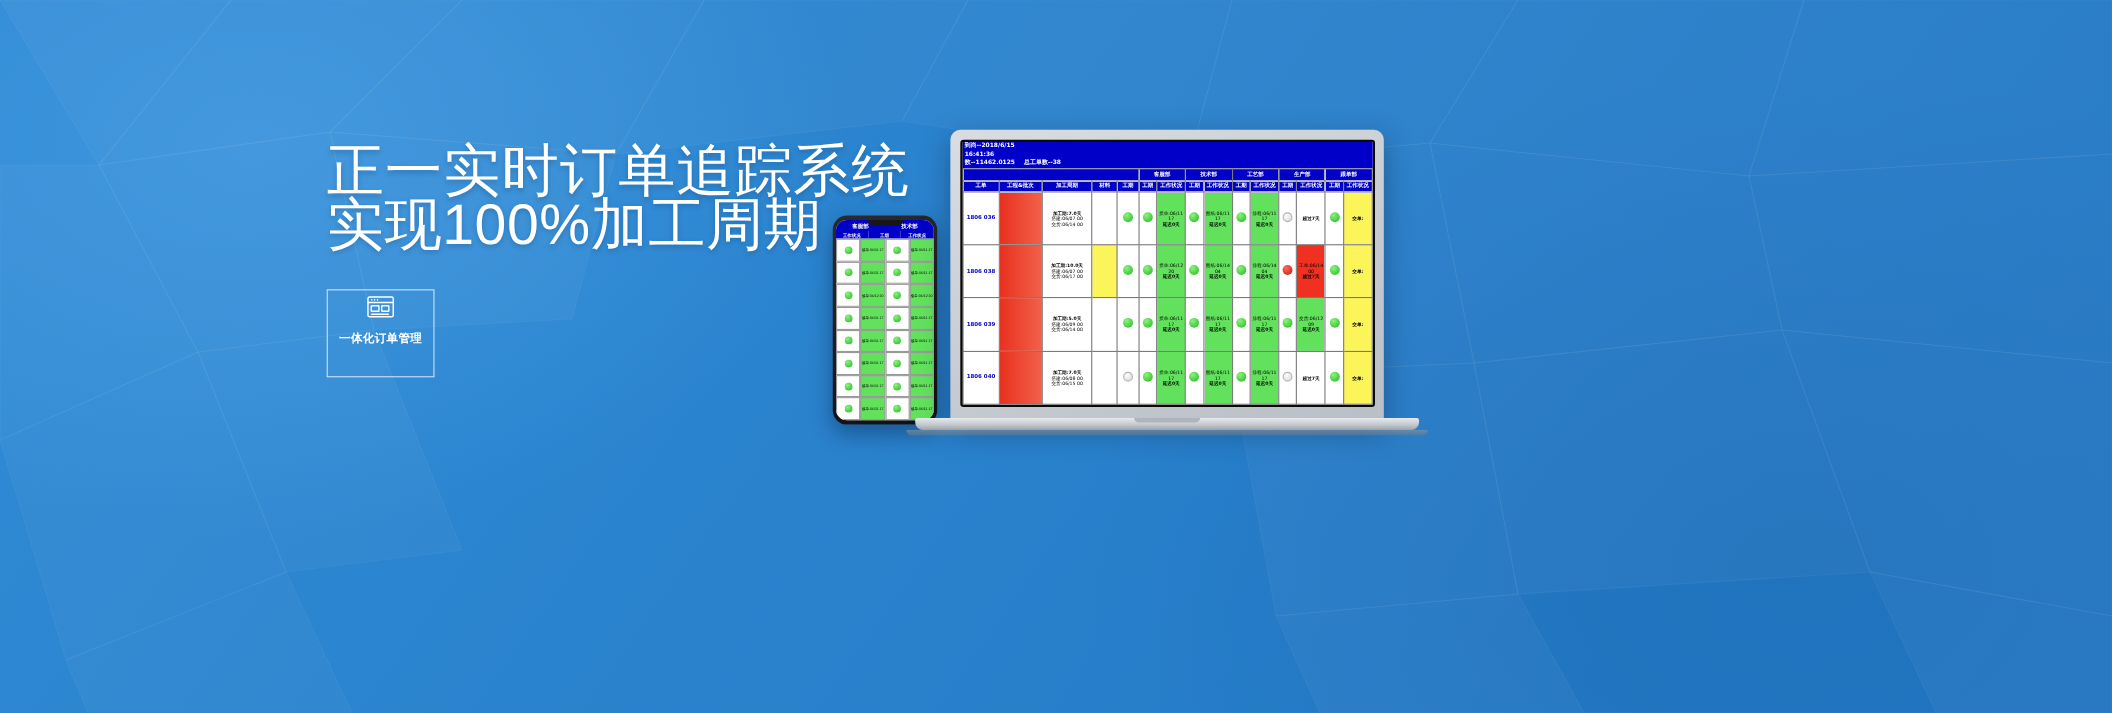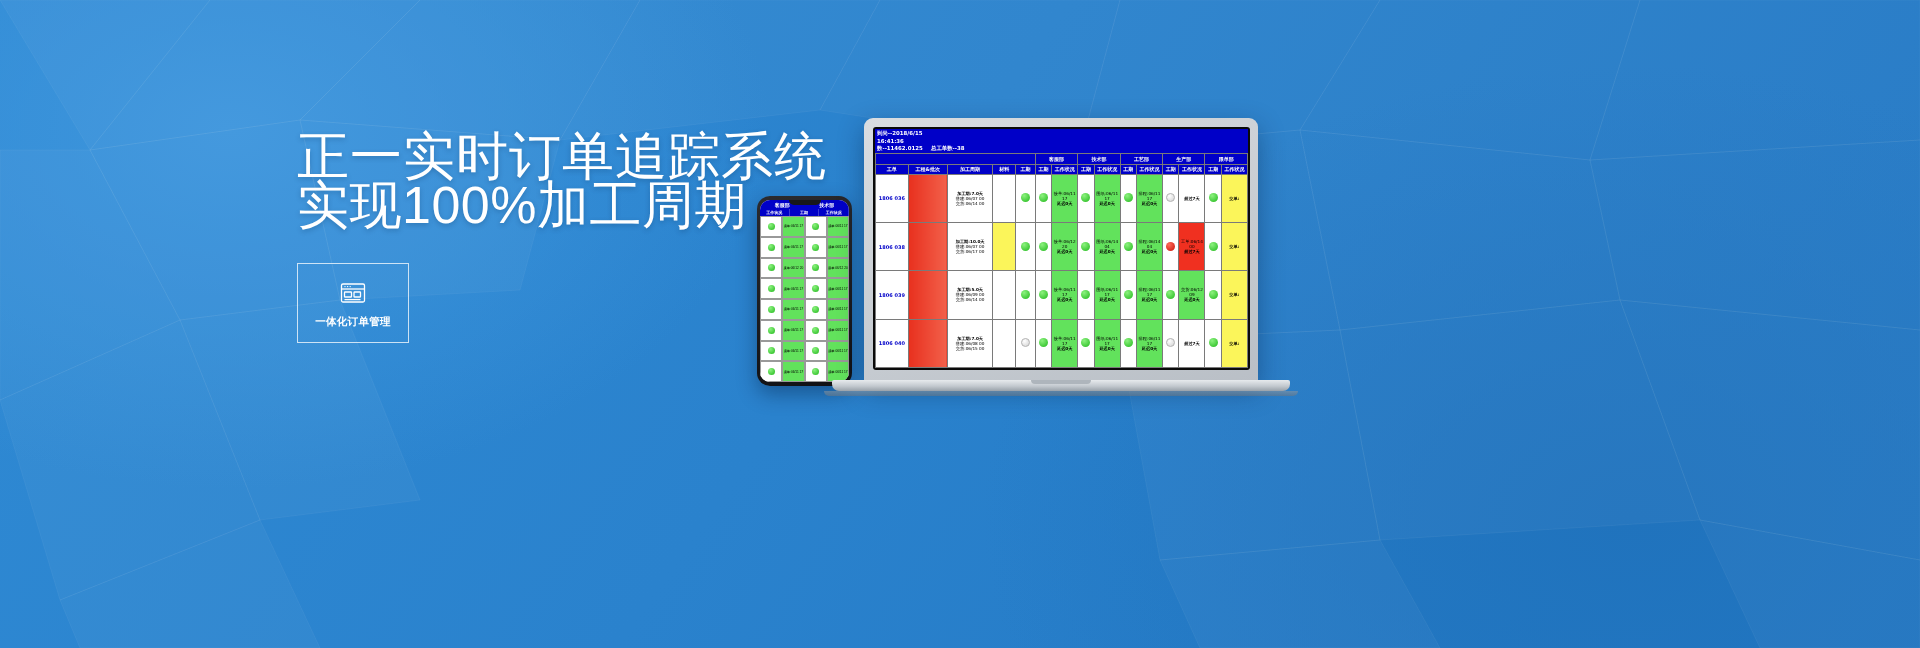--- a/index.html
+++ b/index.html
@@ -24,23 +24,23 @@
   .headline {
     color:#ffffff; font-weight:normal; font-size:52px; line-height:49px;
     letter-spacing:1px; text-shadow:0 2px 5px rgba(0,40,80,.25);
     white-space:nowrap;
   }
   .headline.l2 { letter-spacing:0.5px; }
 
   
   #features { position:absolute; left:297px; top:263px; display:flex; }
   .feat {
-    width:112px; height:80px; border:1px solid rgba(255,255,255,.75);
+    width:98px; height:80px; border:1px solid rgba(255,255,255,.75);
     display:flex; flex-direction:column; align-items:center;
-    justify-content:center; gap:7px; margin-right:-1px;
+    justify-content:flex-start; gap:7px; margin-right:-1px;
   }
   .feat .ic { height:30px; display:flex; align-items:center; justify-content:center; }
   .feat .lb { color:#fff; font-size:10.5px; font-weight:bold; letter-spacing:.3px; white-space:nowrap; }
 
   
   #laptop { position:absolute; left:864px; top:118px; width:460px; height:300px; }
   #lid {
     position:absolute; left:0; top:0; width:394px; height:264px;
     background:linear-gradient(160deg,#d9dde1,#b9bfc6);
     border-radius:9px 9px 2px 2px; padding:9px 8px 12px 9px;

